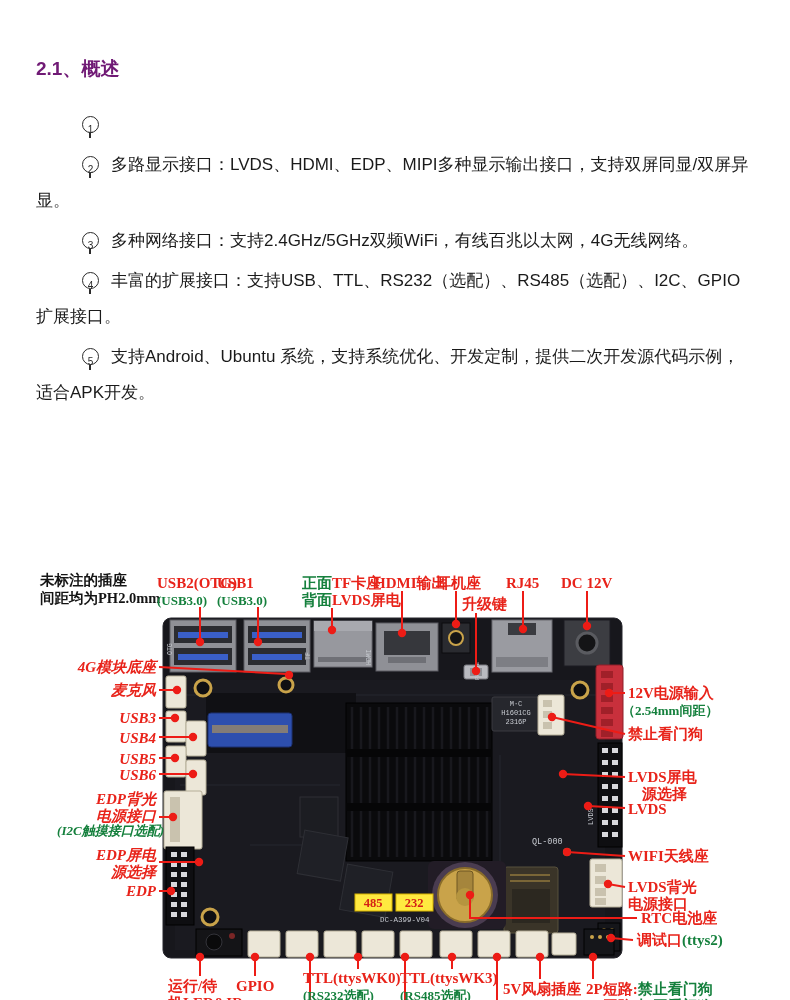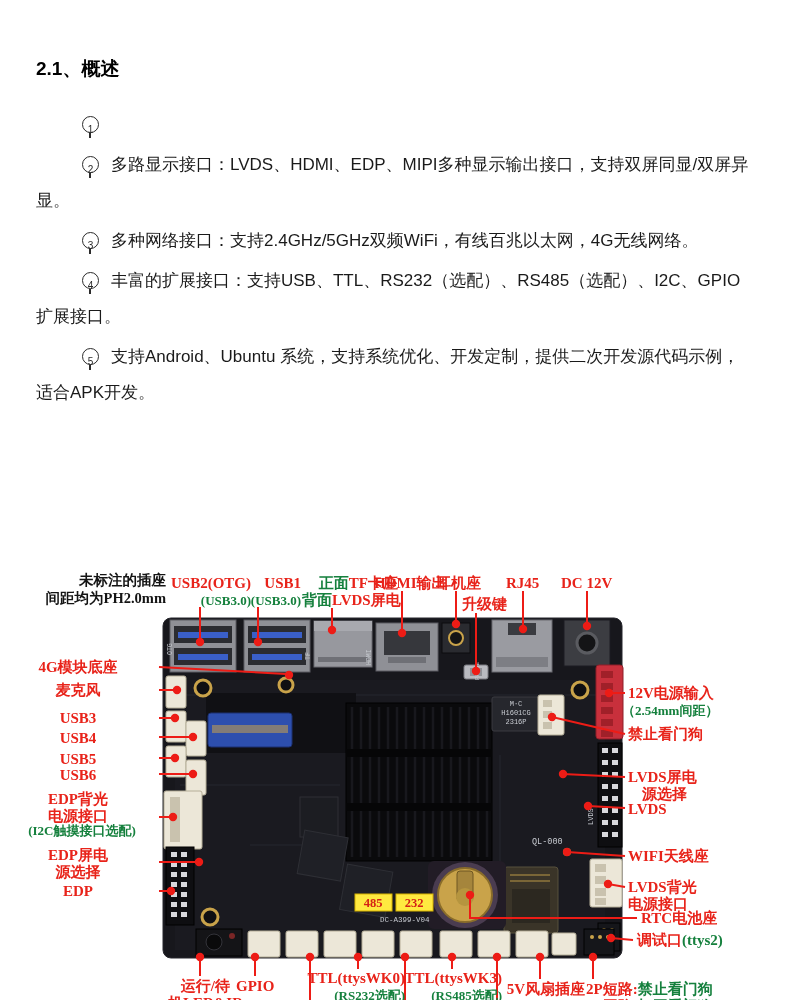--- a/index.html
+++ b/index.html
@@ -1,36 +1,36 @@
 <!DOCTYPE html>
 <html><head>
 <meta charset="utf-8">
 <style>
   html,body{margin:0;padding:0;background:#fff;}
   #page{position:relative;width:790px;height:1000px;overflow:hidden;background:#fff;
         font-family:"Liberation Sans",sans-serif;color:#111;}
   h1.ch{margin:0;text-align:center;font-size:28px;font-weight:bold;color:#000;letter-spacing:1px;}
   #ch2{padding-top:47px;}
-  h2.sec{margin:56px 0 0 36px;font-size:19px;font-weight:bold;color:#000000;}
+  h2.sec{margin:56px 0 0 36px;font-size:19px;font-weight:bold;color:#701a75;}
   .paras{margin:25px 36px 0 36px;font-size:17px;line-height:36px;color:#1a1a1a;}
   .paras p{margin:0 0 4px 0;text-indent:46px;}
   .pin{display:inline-block;position:relative;width:15px;height:15px;border:1.6px solid #2b2b2b;
        border-radius:50%;margin-right:12px;vertical-align:-3px;text-indent:0;}
   .pin i{position:absolute;left:0;right:0;bottom:-3px;text-align:center;font-style:normal;
          font-size:10px;line-height:10px;color:#2b2b2b;}
   .pin:after{content:'';position:absolute;left:6px;bottom:-6px;width:1.6px;height:5px;background:#2b2b2b;}
   #ch3{padding-top:0;margin-top:16px;}
   
   .fig{position:absolute;left:0;top:545px;width:790px;height:455px;overflow:hidden;}
   .fig svg{position:absolute;left:0;top:0;}
   .lbl{position:absolute;color:#e8231a;font:bold 15px/17px "Liberation Serif",serif;white-space:nowrap;}
   .lbl.sm,.bk2{font-size:13px;}
   .bk{color:#15803d;}
-  .ctr{text-align:right;}
-  .rt{text-align:center;}
+  .ctr{text-align:left;}
+  .rt{text-align:right;font-style:italic;}
   .note{color:#141414;font:bold 14.5px/17.5px "Liberation Serif",serif;}
 </style>
 </head>
 <body>
 
 <div id="page">
 
   <h2 class="sec">2.1、概述</h2>
 
   <div class="paras">

